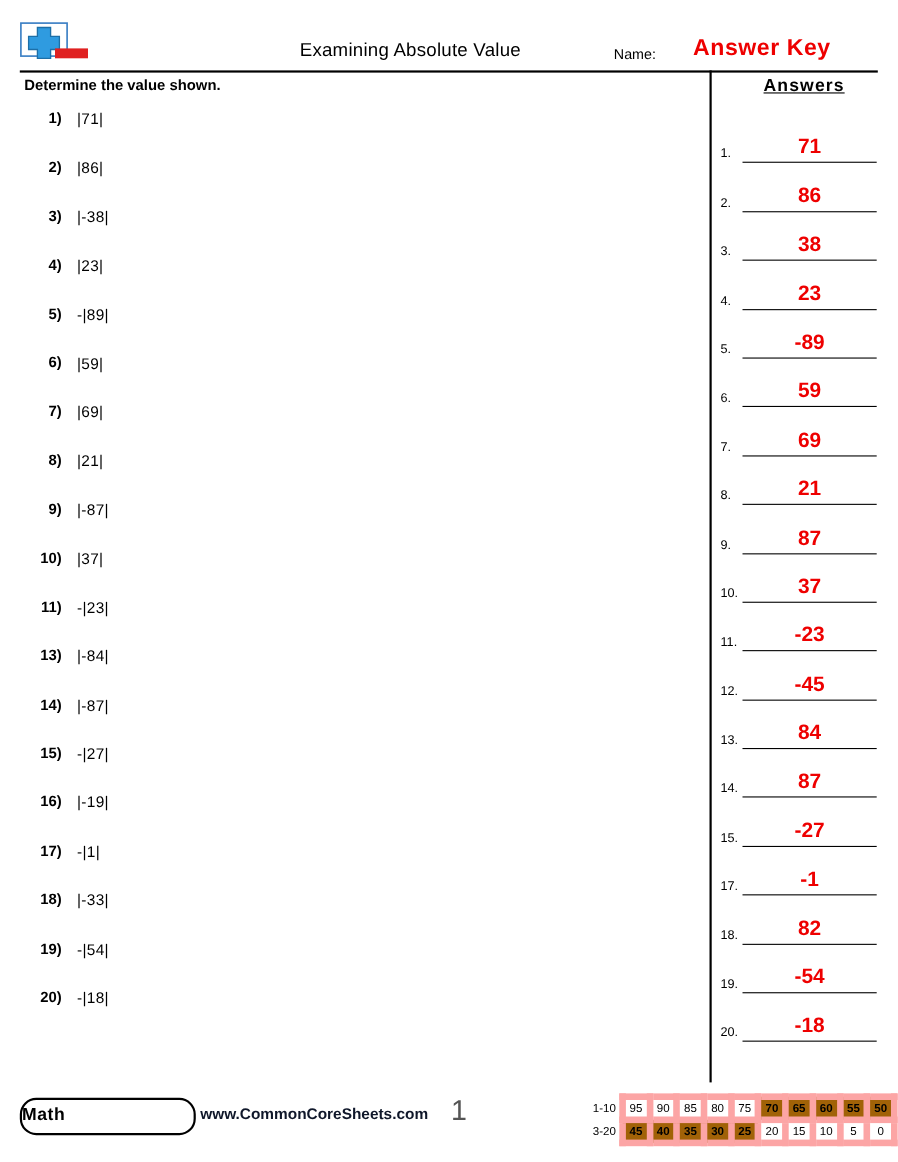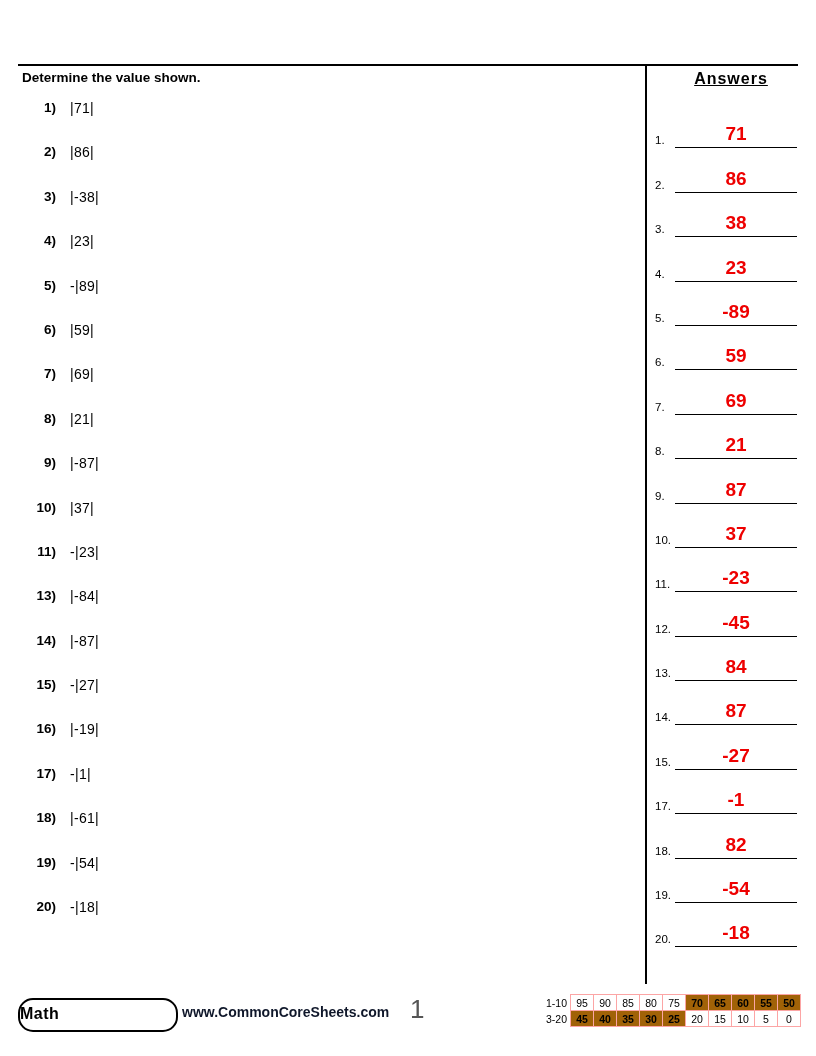--- a/index.html
+++ b/index.html
@@ -211,21 +211,21 @@
 
   
   .score-table {
     position: absolute;
     left: 533px;
     top: 6px;
     border-collapse: collapse;
     font-size: 10.5px;
   }
   .score-table td {
-    border: 1px solid #fca5a5;
+    border: 6px solid #fca5a5;
     width: 22px;
     height: 15px;
     text-align: center;
     vertical-align: middle;
     padding: 0;
   }
   .score-table td.rowlab {
     border: none;
     width: 34px;
     text-align: right;
@@ -236,20 +236,32 @@
     background: #a16207;
     font-weight: bold;
     margin-left: 36px;
   }
 </style>
 </head>
 <body>
 
 <div class="page">
 
+  <div class="header">
+    <div class="logo">
+      <svg width="70" height="42" viewBox="0 0 70 42" xmlns="http://www.w3.org/2000/svg">
+        <rect x="1" y="1" width="42" height="30" fill="#ffffff" stroke="#3b7fc4" stroke-width="1.5"></rect>
+        <path d="M16 5 h12 v8 h8 v12 h-8 v8 h-12 v-8 h-8 v-12 h8 z" fill="#2f9be0" stroke="#1d6fa8" stroke-width="1.2"></path>
+        <rect x="32" y="24" width="30" height="9" fill="#e02020"></rect>
+      </svg>
+    </div>
+    <div class="worksheet-title">Examining Absolute Value</div>
+    <div class="name-label">Name:</div>
+    <div class="answer-key-text">Answer Key</div>
+  </div>
   <div class="header-rule"></div>
 
   <div class="instructions">Determine the value shown.</div>
 
   <div class="vert-divider"></div>
 
   <div class="problems">
     <div class="problem">
       <span class="num">1)</span>
       <span class="expr">|71|</span>
@@ -309,21 +321,21 @@
     <div class="problem">
       <span class="num">16)</span>
       <span class="expr">|-19|</span>
     </div>
     <div class="problem">
       <span class="num">17)</span>
       <span class="expr">-|1|</span>
     </div>
     <div class="problem">
       <span class="num">18)</span>
-      <span class="expr">|-61|</span>
+      <span class="expr">|-33|</span>
     </div>
     <div class="problem">
       <span class="num">19)</span>
       <span class="expr">-|54|</span>
     </div>
     <div class="problem">
       <span class="num">20)</span>
       <span class="expr">-|18|</span>
     </div>
   </div>

